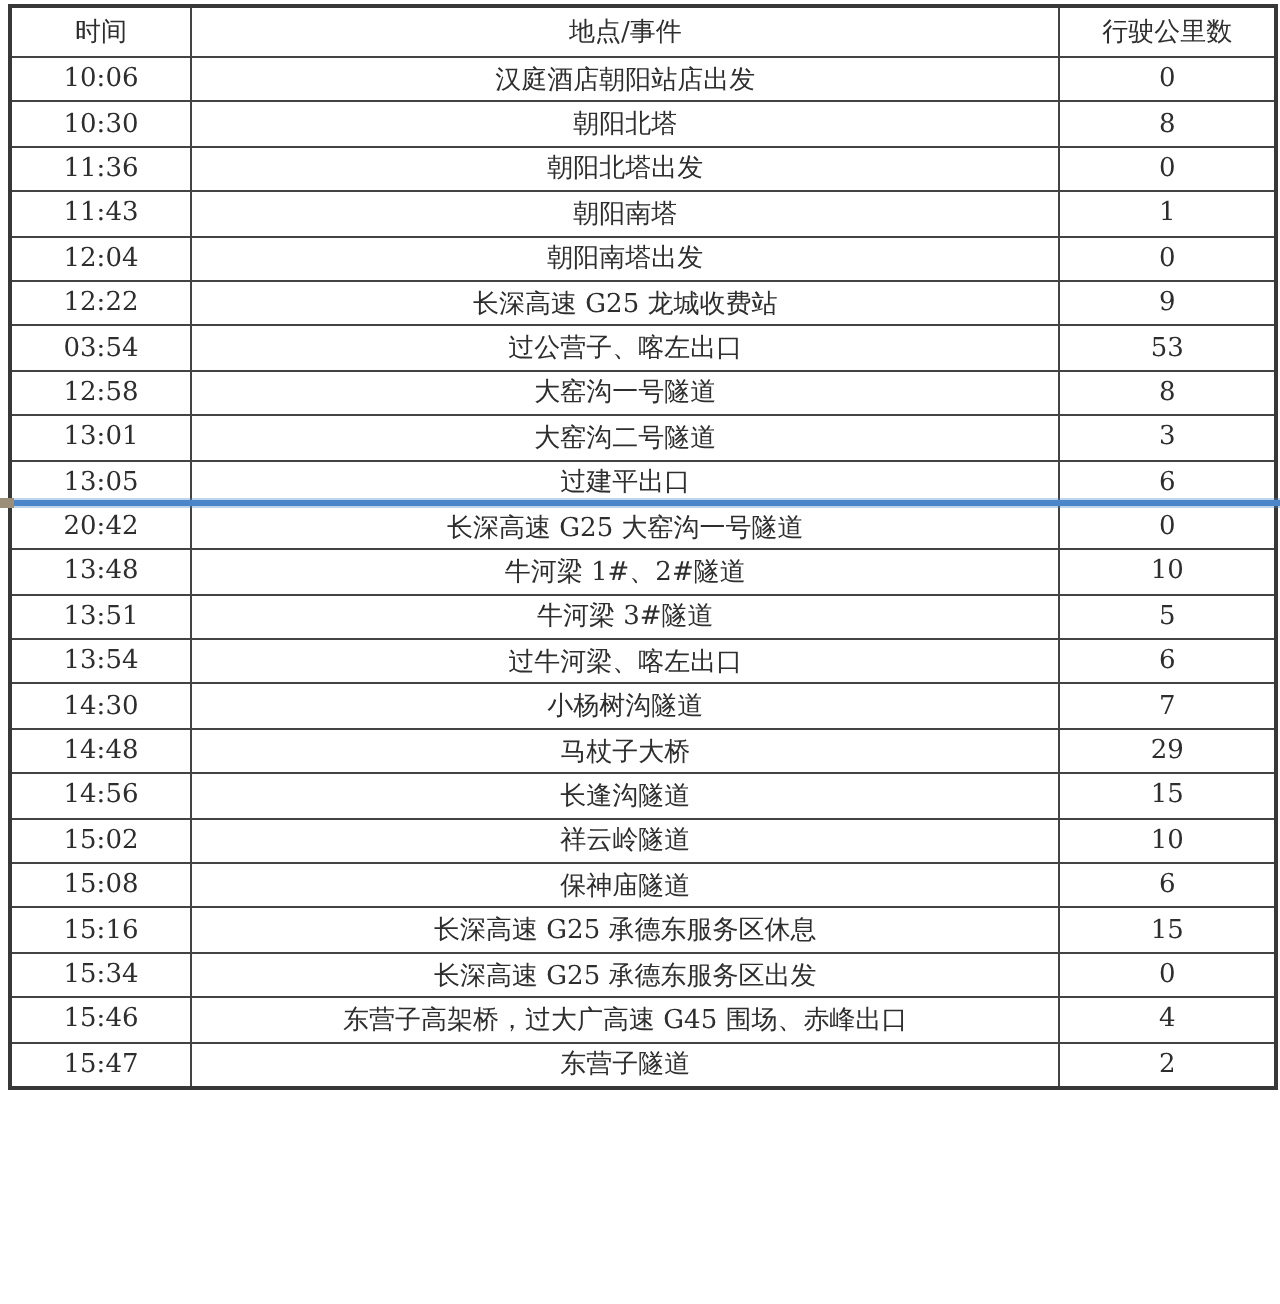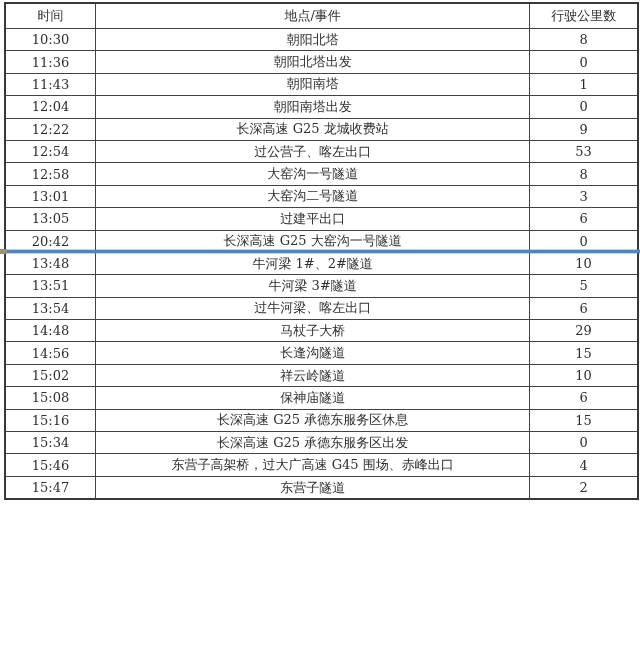--- a/index.html
+++ b/index.html
@@ -75,20 +75,25 @@
     </colgroup>
     <thead>
       <tr>
         <th>时间</th>
         <th>地点/事件</th>
         <th>行驶公里数</th>
       </tr>
     </thead>
     <tbody>
         <tr>
+          <td>10:06</td>
+          <td>汉庭酒店朝阳站店出发</td>
+          <td>0</td>
+        </tr>
+        <tr>
           <td>10:30</td>
           <td>朝阳北塔</td>
           <td>8</td>
         </tr>
         <tr>
           <td>11:36</td>
           <td>朝阳北塔出发</td>
           <td>0</td>
         </tr>
         <tr>
@@ -100,21 +105,21 @@
           <td>12:04</td>
           <td>朝阳南塔出发</td>
           <td>0</td>
         </tr>
         <tr>
           <td>12:22</td>
           <td>长深高速 G25 龙城收费站</td>
           <td>9</td>
         </tr>
         <tr>
-          <td>12:54</td>
+          <td>03:54</td>
           <td>过公营子、喀左出口</td>
           <td>53</td>
         </tr>
         <tr>
           <td>12:58</td>
           <td>大窑沟一号隧道</td>
           <td>8</td>
         </tr>
         <tr>
           <td>13:01</td>
@@ -140,20 +145,25 @@
           <td>13:51</td>
           <td>牛河梁 3#隧道</td>
           <td>5</td>
         </tr>
         <tr>
           <td>13:54</td>
           <td>过牛河梁、喀左出口</td>
           <td>6</td>
         </tr>
         <tr>
+          <td>14:30</td>
+          <td>小杨树沟隧道</td>
+          <td>7</td>
+        </tr>
+        <tr>
           <td>14:48</td>
           <td>马杖子大桥</td>
           <td>29</td>
         </tr>
         <tr>
           <td>14:56</td>
           <td>长逢沟隧道</td>
           <td>15</td>
         </tr>
         <tr>

